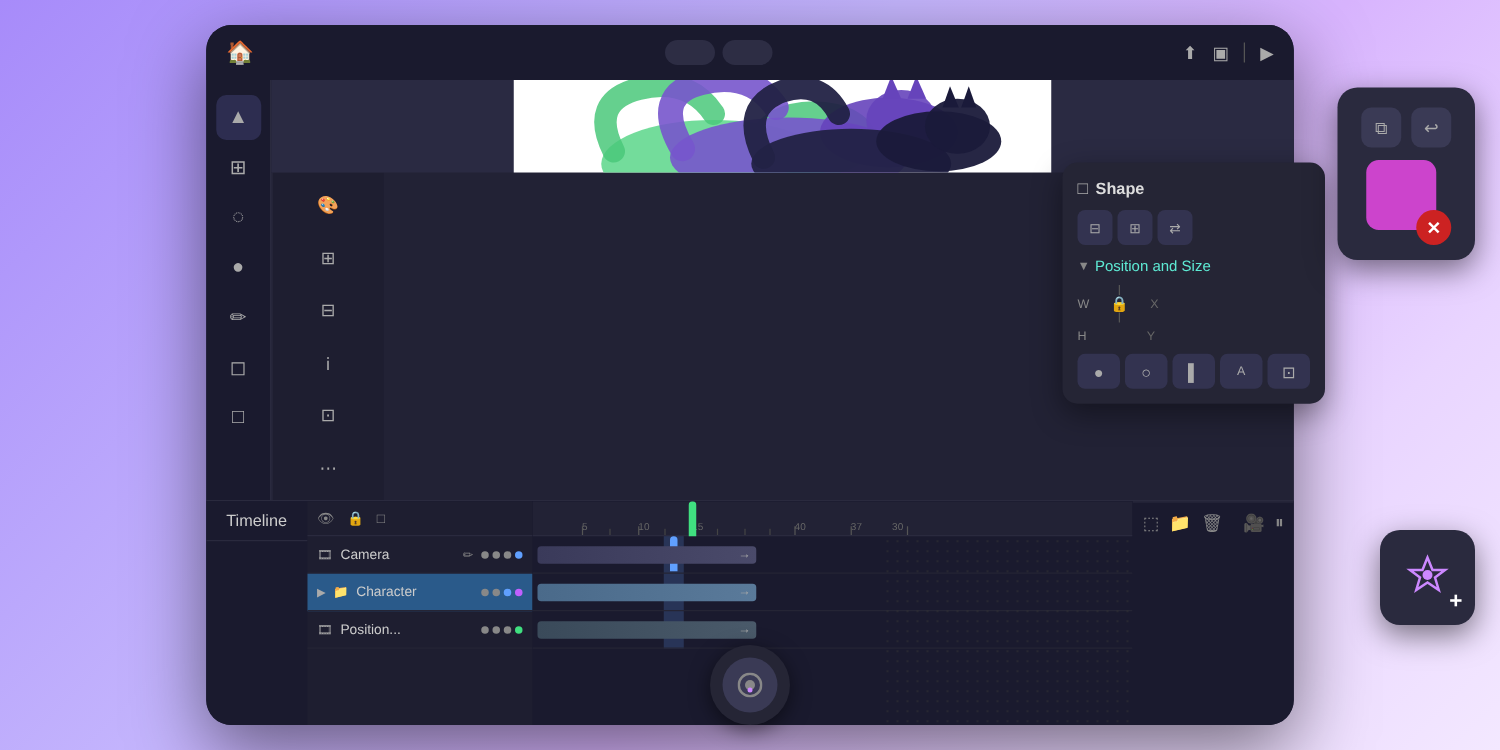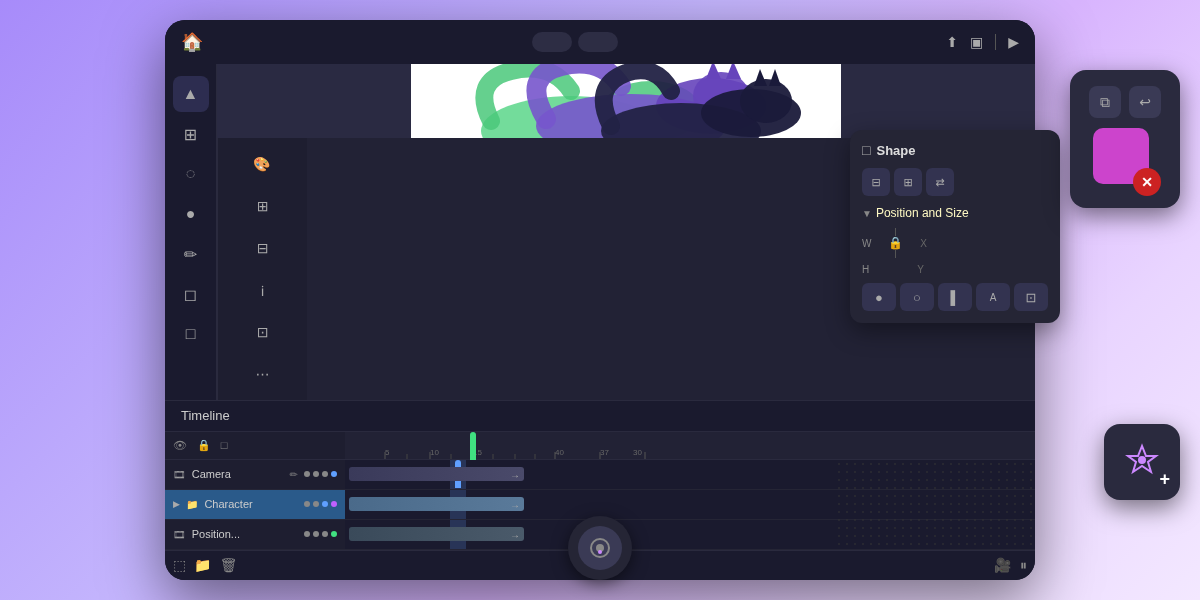--- a/index.html
+++ b/index.html
@@ -216,21 +216,21 @@
     }
 
     .section-header {
       display: flex;
       align-items: center;
       gap: 4px;
       margin-bottom: 8px;
     }
 
     .section-title {
-      color: #fef9c3;
+      color: #5eead4;
       font-size: 12px;
       font-weight: 500;
     }
 
     .pos-size-row {
       display: flex;
       align-items: center;
       gap: 6px;
       margin-bottom: 6px;
     }
@@ -284,21 +284,21 @@
       cursor: pointer;
     }
 
     
     .timeline-section {
       height: 180px;
       background: #1a1a2e;
       border-radius: 0 0 20px 20px;
       border-top: 1px solid #2a2a3e;
       display: flex;
-      flex-direction: column;
+      flex-direction: row;
     }
 
     .timeline-header {
       height: 32px;
       display: flex;
       align-items: center;
       padding: 0 16px;
       border-bottom: 1px solid #2a2a3e;
     }
 

